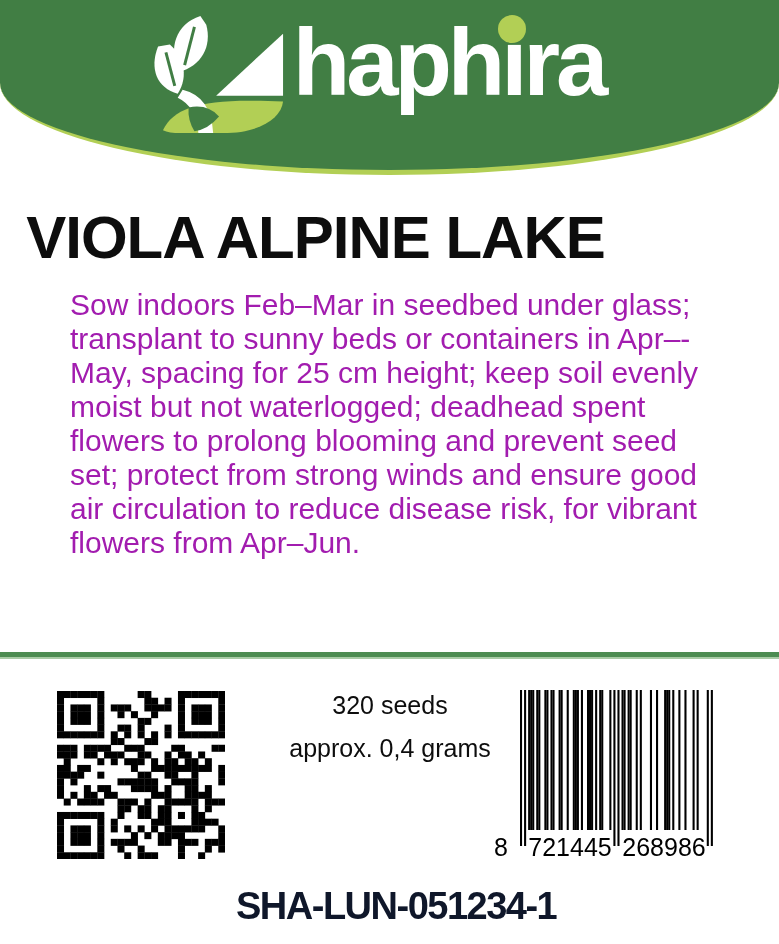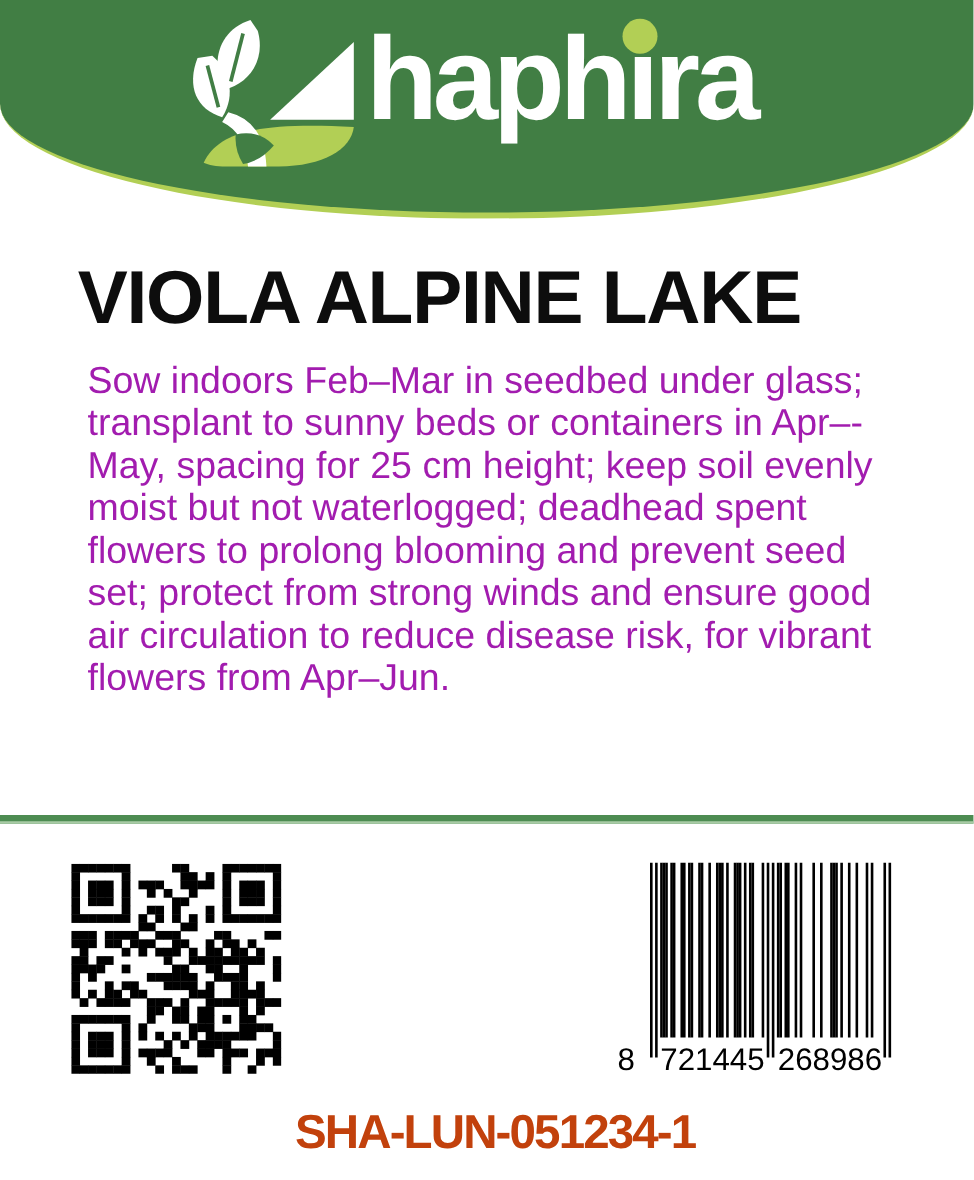--- a/index.html
+++ b/index.html
@@ -25,21 +25,21 @@
   }
   .iwrap{position:relative;display:inline-block;}
   .logo-dot{
     position:absolute;top:7px;left:50%;transform:translateX(-50%);
     width:28px;height:28px;border-radius:50%;
     background:var(--lime_accent,#b5d154);
   }
   
   .product-title{
     position:absolute;top:203px;left:0;width:631px;text-align:center;
-    font-size:60px;font-weight:bold;letter-spacing:-1px;color:#0d0d0d;white-space:nowrap;padding-left:36px;
+    font-size:60px;font-weight:bold;letter-spacing:-1px;color:#0d0d0d;white-space:nowrap;
   }
   .instructions{
     position:absolute;top:288px;left:70px;width:645px;
     font-size:30px;line-height:34px;color:#a21caf;
   }
   .divider{
     position:absolute;top:652px;left:0;width:779px;height:5px;
     background:var(--divider_green,#4d8c52);
     border-bottom:2px solid var(--divider_light,#a9cba6);
   }
@@ -57,21 +57,21 @@
   
   .variety-badge{
     position:absolute;left:0;top:879px;width:196px;height:65px;
     background:var(--teal_badge,#1d9b85);
     border-top-right-radius:30px;
     display:flex;align-items:center;justify-content:center;
   }
   .variety-label{color:#fff;font-weight:bold;font-size:25px;letter-spacing:1px;}
   .sku-code{
     position:absolute;left:236px;top:884px;
-    font-size:38px;font-weight:bold;letter-spacing:-1.5px;color:#c2410c;line-height:44px;
+    font-size:38px;font-weight:bold;letter-spacing:-1.5px;color:#0f172a;line-height:44px;
     white-space:nowrap;
     text-align:right;
   }
 </style>
 </head>
 <body>
 
 <div class="page">
 
   <div class="header-curve"></div>
@@ -415,20 +415,24 @@
           <rect x="66.80" y="160.32" width="6.98" height="6.98"></rect>
           <rect x="80.16" y="160.32" width="6.98" height="6.98"></rect>
           <rect x="86.84" y="160.32" width="6.98" height="6.98"></rect>
           <rect x="93.52" y="160.32" width="6.98" height="6.98"></rect>
           <rect x="120.24" y="160.32" width="6.98" height="6.98"></rect>
           <rect x="140.28" y="160.32" width="6.98" height="6.98"></rect>
         </g>
     </svg>
   </div>
 
+  <div class="qty-box">
+    <div class="seed-count">320 seeds</div>
+    <div class="seed-weight">approx. 0,4 grams</div>
+  </div>
 
   <div class="barcode-box">
     <svg viewBox="0 0 232 170" xmlns="http://www.w3.org/2000/svg">
       <g id="barcode-bars" fill="#000">
           <rect x="28.00" y="0" width="2.08" height="156"></rect>
           <rect x="32.06" y="0" width="2.08" height="156"></rect>
           <rect x="36.12" y="0" width="2.08" height="140"></rect>
           <rect x="38.15" y="0" width="2.08" height="140"></rect>
           <rect x="40.18" y="0" width="2.08" height="140"></rect>
           <rect x="44.24" y="0" width="2.08" height="140"></rect>

